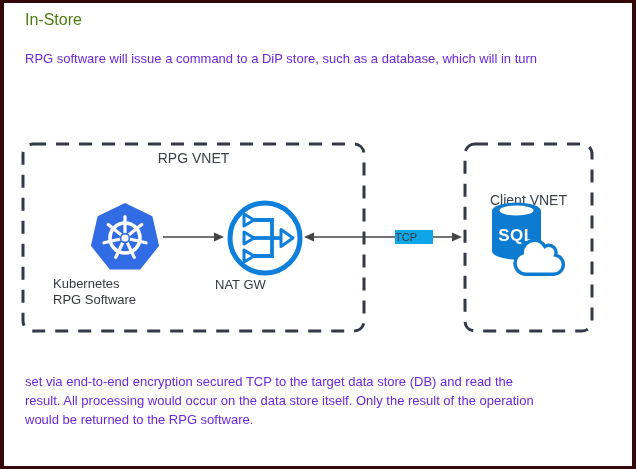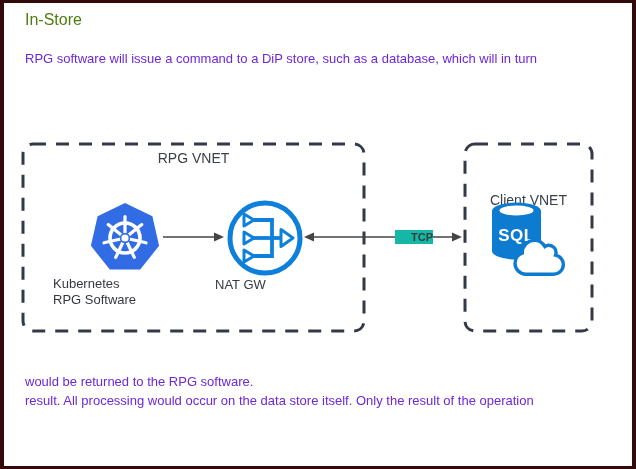--- a/index.html
+++ b/index.html
@@ -50,23 +50,23 @@
   #client-vnet-label{left:465px;width:127px;top:150px;margin-top:42px;}
   #k8s-label{left:53px;width:145px;top:276px;}
   #natgw-label{left:215px;width:100px;top:277px;}
   #datastore-label{left:467px;width:122px;top:278px;}
   .icon{position:absolute;z-index:2;}
   #k8s-icon{left:87px;top:202px;}
   #natgw-icon{left:227px;top:200px;}
   #sql-icon{left:490px;top:198px;}
   #tcp-label{
     position:absolute;left:395px;top:230px;width:38px;height:14px;
-    background:#14b8a6;
-    font-size:11px;font-weight:bold;line-height:14px;color:#3b3b3b;
-    text-align:right;z-index:3;
+    background:#0ea5e9;
+    font-size:11px;font-weight:normal;line-height:14px;color:#3b3b3b;
+    text-align:left;z-index:3;
   }
 </style>
 </head>
 <body>
 
 <div id="page">
   <div id="page-border"></div>
 
   <div class="title">In-Store</div>
 
@@ -135,16 +135,17 @@
     <ellipse cx="26.5" cy="12.5" rx="17" ry="5" fill="#ffffff"></ellipse>
     <text x="26.5" y="43" text-anchor="middle" font-family="Liberation Sans, sans-serif" font-size="17" font-weight="bold" fill="#ffffff" letter-spacing="0.5">SQL</text>
     <g transform="translate(25,40) scale(0.0755)">
       <path d="M0 336c0 79.5 64.5 144 144 144H512c70.7 0 128-57.3 128-128c0-61.9-44-113.6-102.4-125.4c4.1-10.7 6.4-22.4 6.4-34.6c0-53-43-96-96-96c-19.7 0-38.1 6-53.3 16.2C367 64.2 315.3 32 256 32C167.6 32 96 103.6 96 192c0 2.7 .1 5.4 .2 8.1C40.2 219.8 0 273.2 0 336z" fill="#ffffff" stroke="#0C7BD0" stroke-width="45"></path>
     </g>
   </svg>
 
   <div id="tcp-label">TCP</div>
 
   <div class="para" id="outro">
+    <div class="line">set via end-to-end encryption secured TCP to the target data store (DB) and read the</div>
+    <div class="line">result. All processing would occur on the data store itself. Only the result of the operation</div>
     <div class="line">would be returned to the RPG software.</div>
-    <div class="line">result. All processing would occur on the data store itself. Only the result of the operation</div>
   </div>
 </div>
 
 </body></html>

